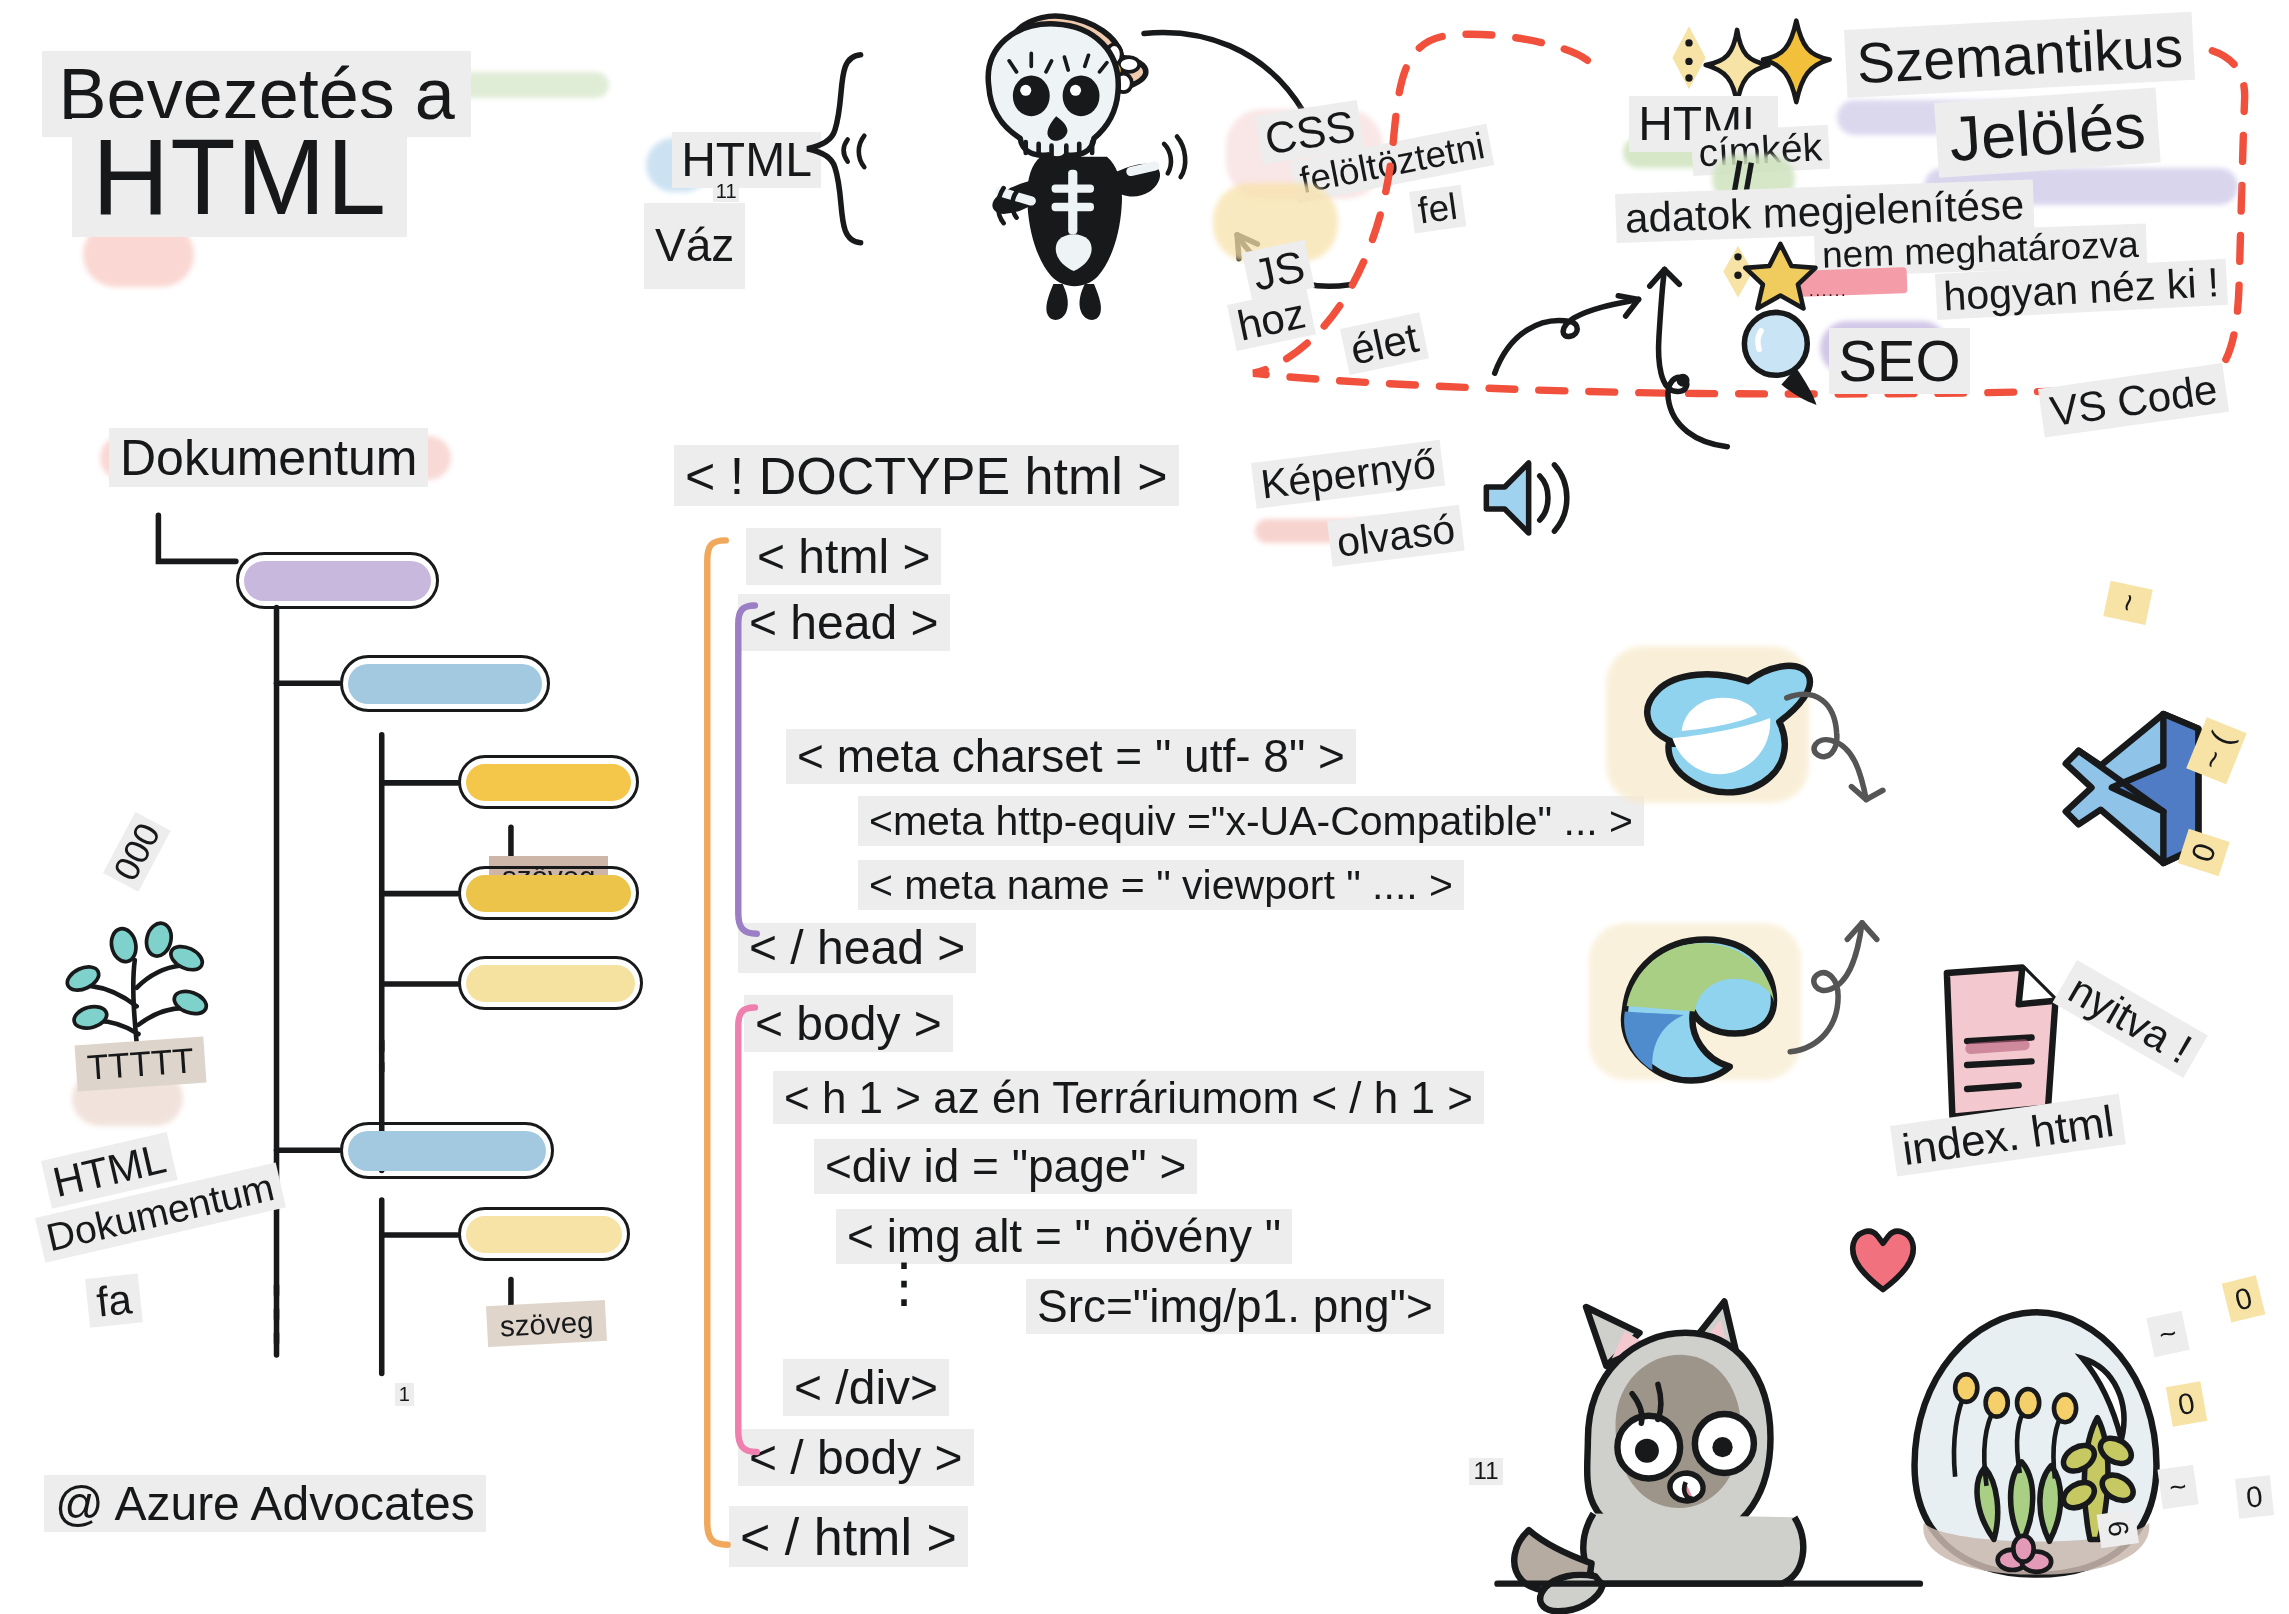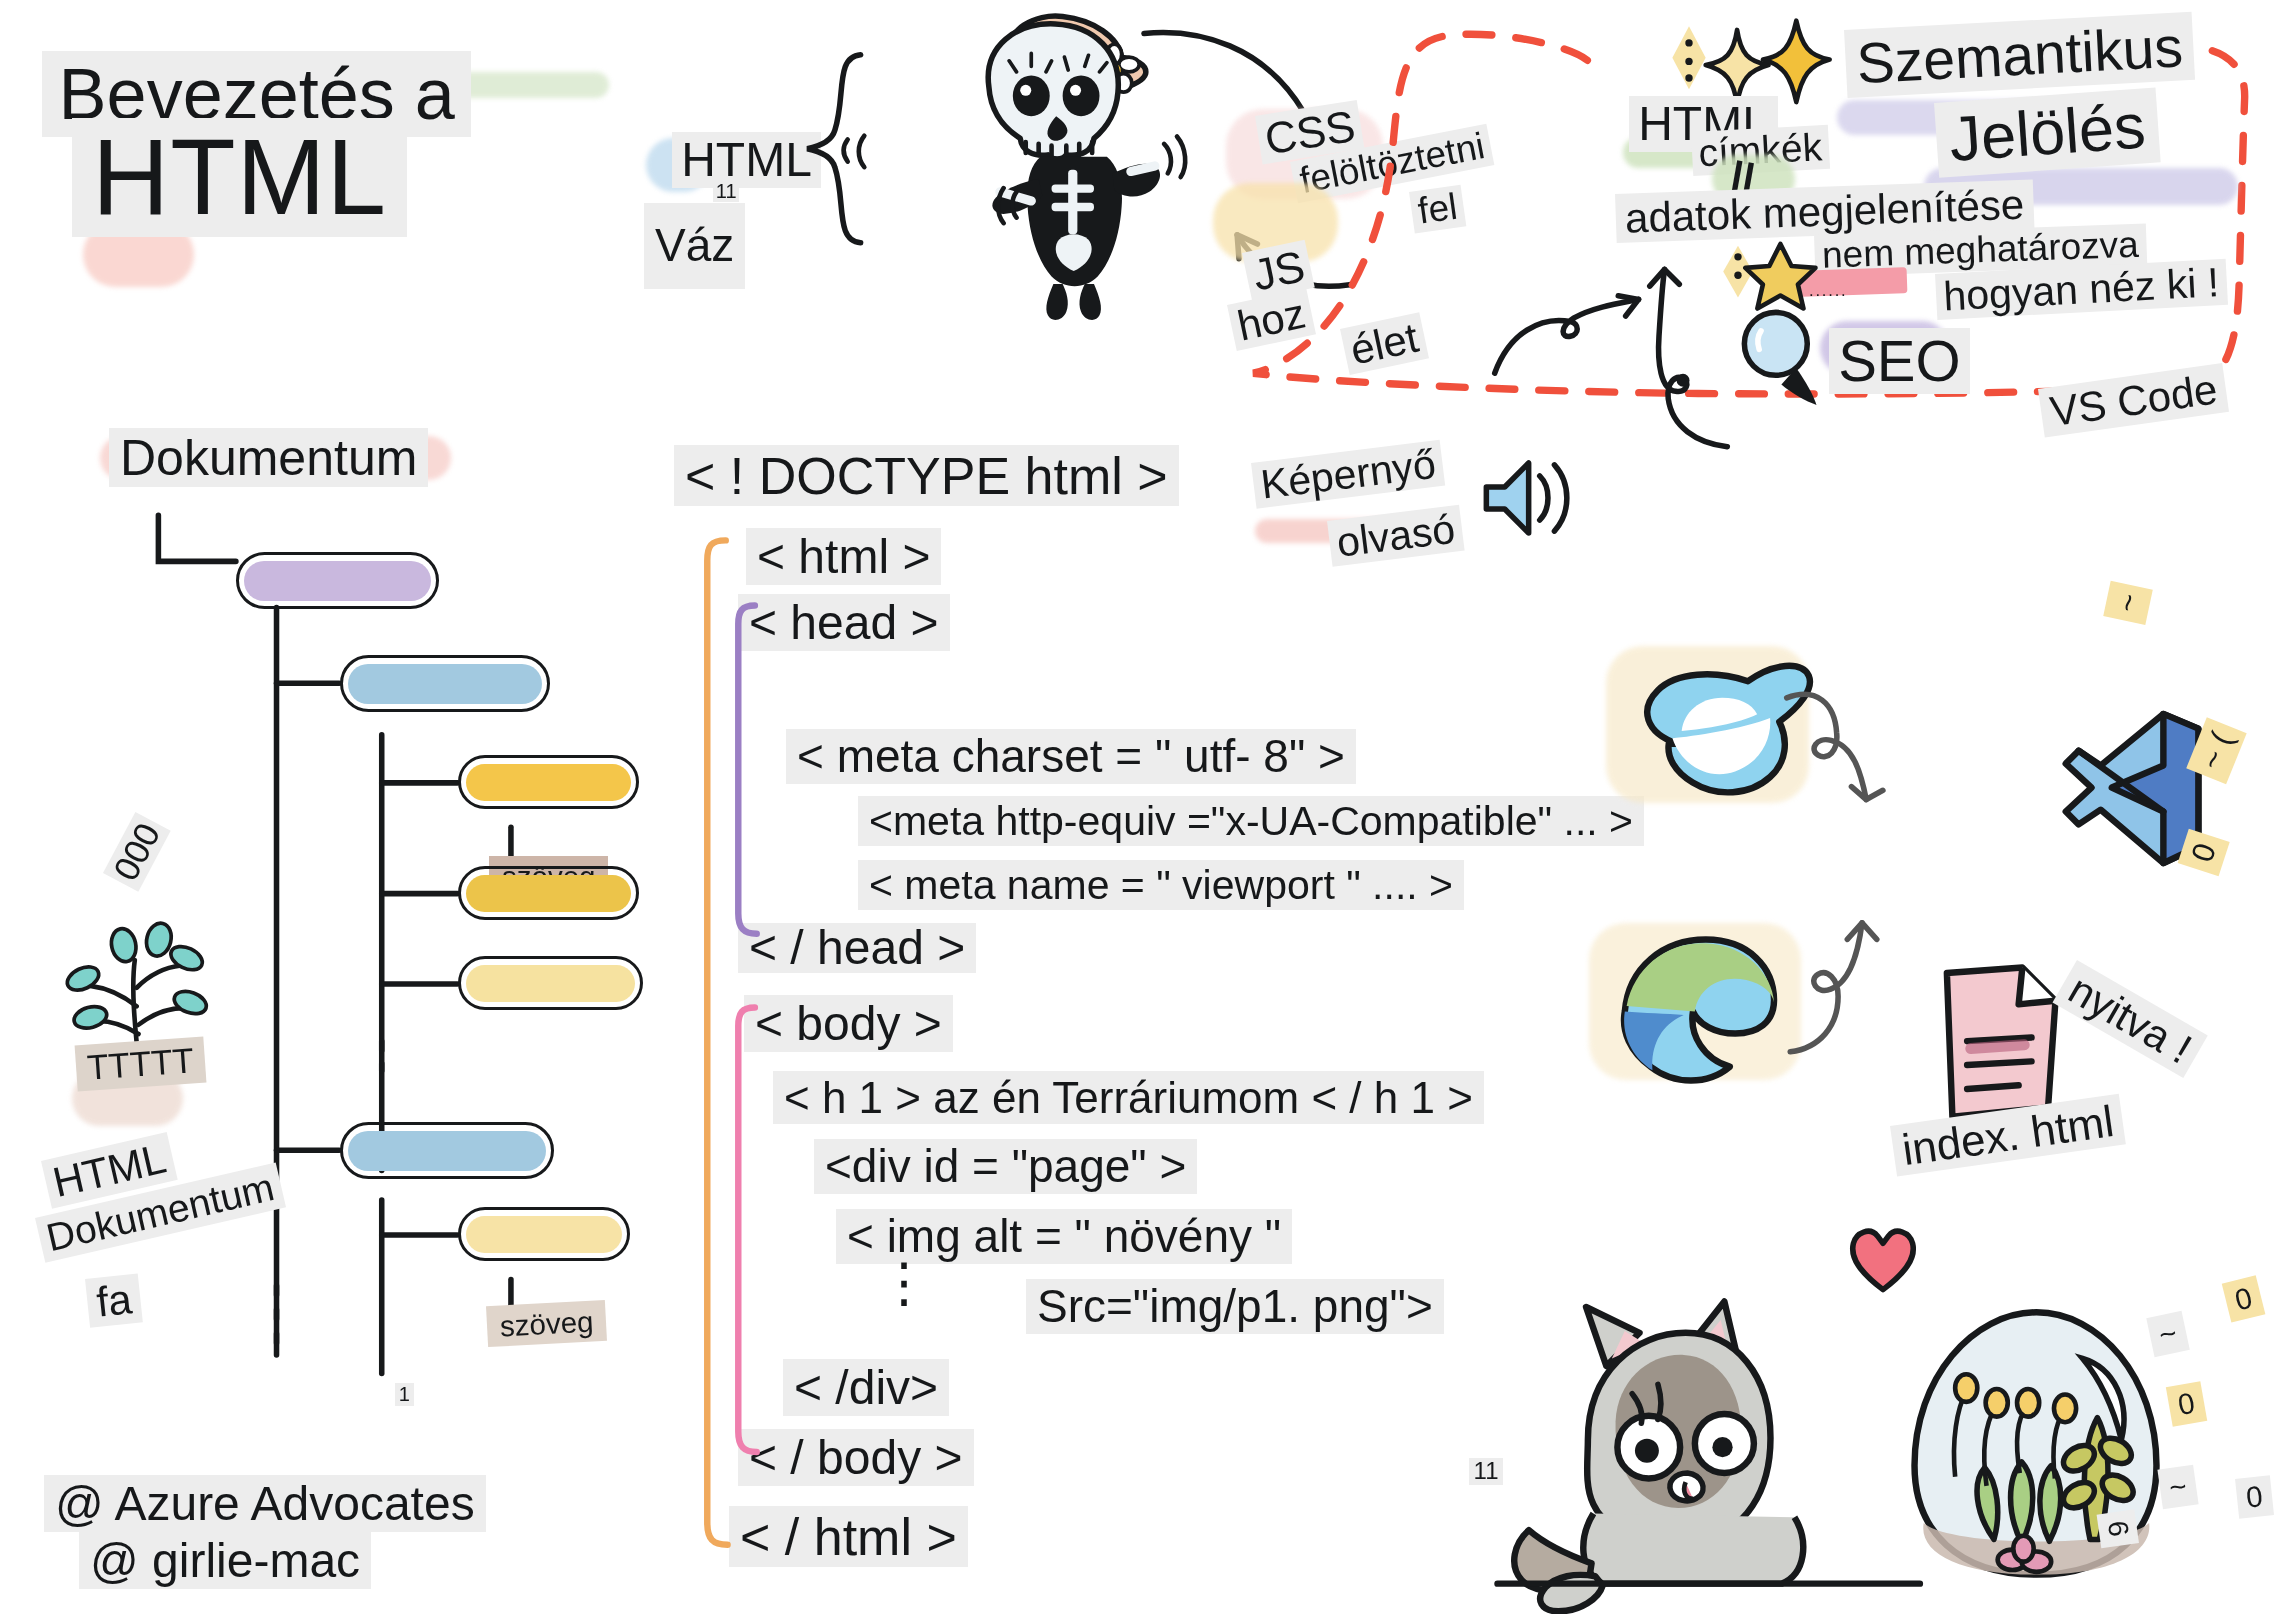--- a/index.html
+++ b/index.html
@@ -280,21 +280,20 @@
   </svg>
   <div class="chip rot" style="left:103px;top:873px;font-size:35px;transform:rotate(-62deg);padding:1.8px 5.5px;">000</div>
   <div class="wash" style="left:72px;top:1071px;width:111px;height:55px;background:#ecd7cd;opacity:.7;"></div>
   <div class="abs" style="left:76px;top:1041px;background:#ddd4cb;padding:2.8px 11px;font-size:35px;transform:rotate(-4deg);">TTTTT</div>
 
   <div class="chip rot" style="left:41px;top:1161px;font-size:42px;padding:2.8px 7.4px;transform:rotate(-13deg);">HTML</div>
   <div class="chip rot" style="left:35px;top:1218px;font-size:39px;padding:2.8px 7.4px;transform:rotate(-13deg);">Dokumentum</div>
   <div class="chip rot" style="left:85px;top:1279px;font-size:42px;padding:2.8px 9.2px;transform:rotate(-6deg);">fa</div>
 
   <div class="chip" style="left:44px;top:1475px;font-size:48px;padding:3.7px 11px;">@ Azure Advocates</div>
-  <div class="chip" style="left:79px;top:1532px;font-size:48px;padding:3.7px 11px;">@ girlie-mac</div>
 
   <div class="chip" style="left:674px;top:445px;font-size:52px;padding:3.7px 11px;">&lt; ! DOCTYPE html &gt;</div>
   <div class="chip" style="left:746px;top:528px;font-size:48px;padding:3.7px 11px;">&lt; html &gt;</div>
   <div class="chip" style="left:738px;top:594px;font-size:48px;padding:3.7px 11px;">&lt; head &gt;</div>
   <div class="chip" style="left:786px;top:729px;font-size:46px;padding:3.7px 11px;">&lt; meta charset = " utf- 8" &gt;</div>
   <div class="chip" style="left:858px;top:796px;font-size:41px;padding:3.7px 11px;">&lt;meta http-equiv ="x-UA-Compatible" ... &gt;</div>
   <div class="chip" style="left:858px;top:860px;font-size:41px;padding:3.7px 11px;">&lt; meta name = " viewport " .... &gt;</div>
   <div class="chip" style="left:738px;top:923px;font-size:48px;padding:0 11px;">&lt; / head &gt;</div>
   <div class="chip" style="left:744px;top:995px;font-size:48px;padding:3.7px 11px;">&lt; body &gt;</div>
   <div class="chip" style="left:773px;top:1071px;font-size:44px;padding:3.7px 11px;">&lt; h 1 &gt; az én Terráriumom &lt; / h 1 &gt;</div>

